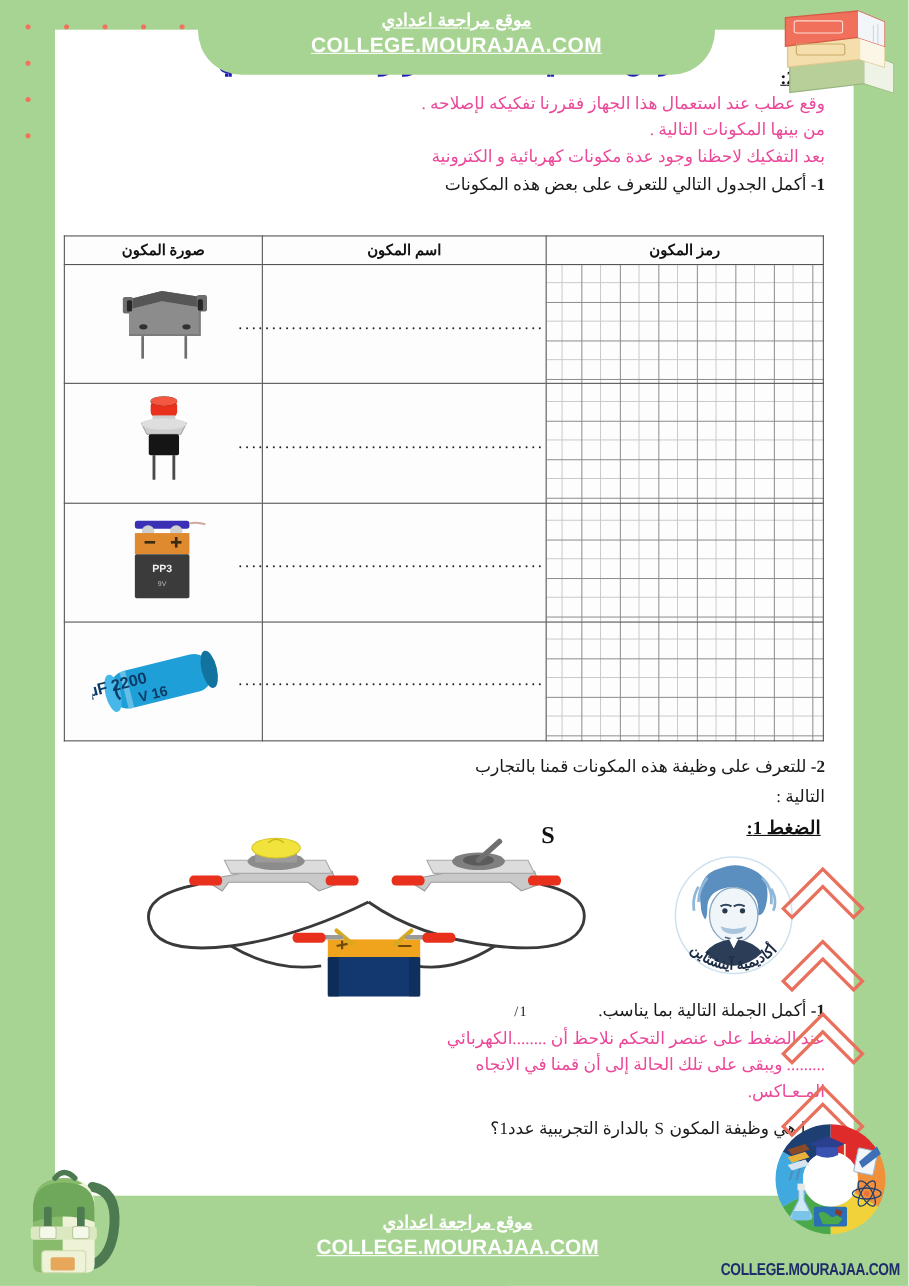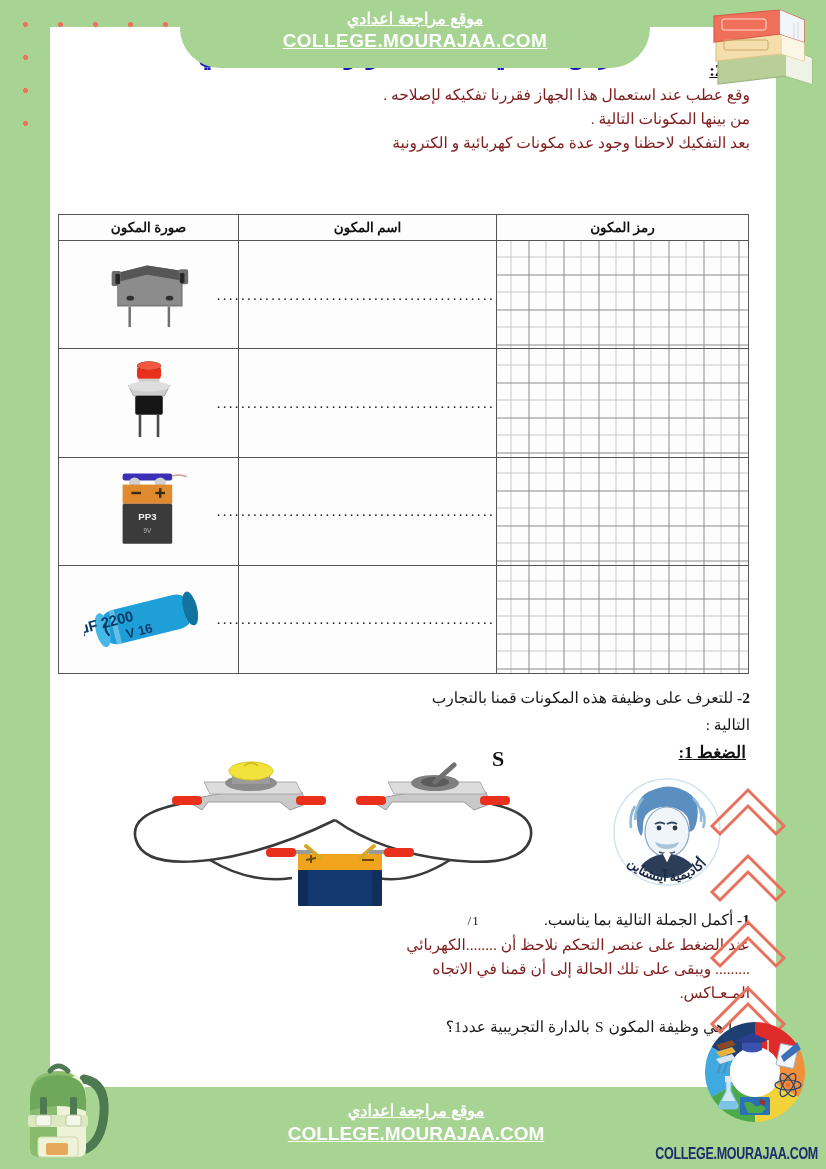--- a/index.html
+++ b/index.html
@@ -127,21 +127,21 @@
   }
   .section-head {
     text-align: right;
     padding-left: 0; padding-right: 0;
     font-size: 17px; font-weight: 700; color: #111;
     text-decoration: underline;
     margin: 0 12px 2px 0;
     direction: rtl;
   }
   .body-line {
-    font-size: 15.5px; color: #7f1d1d;
+    font-size: 15.5px; color: #ec4899;
     line-height: 1.55;
     text-align: justify;
     letter-spacing: 1.2px;
     margin: 0 8px;
   }
   .q-line {
     font-size: 15.5px; color: #1a1a1a;
     line-height: 1.6; letter-spacing: 1.2px;
     margin: 2px 8px 0 8px; text-align: justify;
   }
@@ -245,20 +245,24 @@
   </svg>
 </div>
 
 <div class="doc-title">فرض تأليفي عدد 1 تكنولوجيا 7 أساسي</div>
 
 <div class="content">
   <div class="section-head">مة 2:</div>
   <div class="body-line">وقع عطب عند استعمال هذا الجهاز فقررنا تفكيكه لإصلاحه .</div>
   <div class="body-line">من بينها المكونات التالية .</div>
   <div class="body-line">بعد التفكيك لاحظنا وجود عدة مكونات كهربائية و الكترونية</div>
+  <div class="q-line">
+    <span class="q-num">1-</span>
+    <span>أكمل الجدول التالي للتعرف على بعض هذه المكونات</span>
+  </div>
 </div>
 
 <table class="comp-table">
   <thead>
     <tr>
       <th class="col-sym">رمز المكون</th>
       <th class="col-name">اسم المكون</th>
       <th class="col-img">صورة المكون</th>
     </tr>
   </thead>

